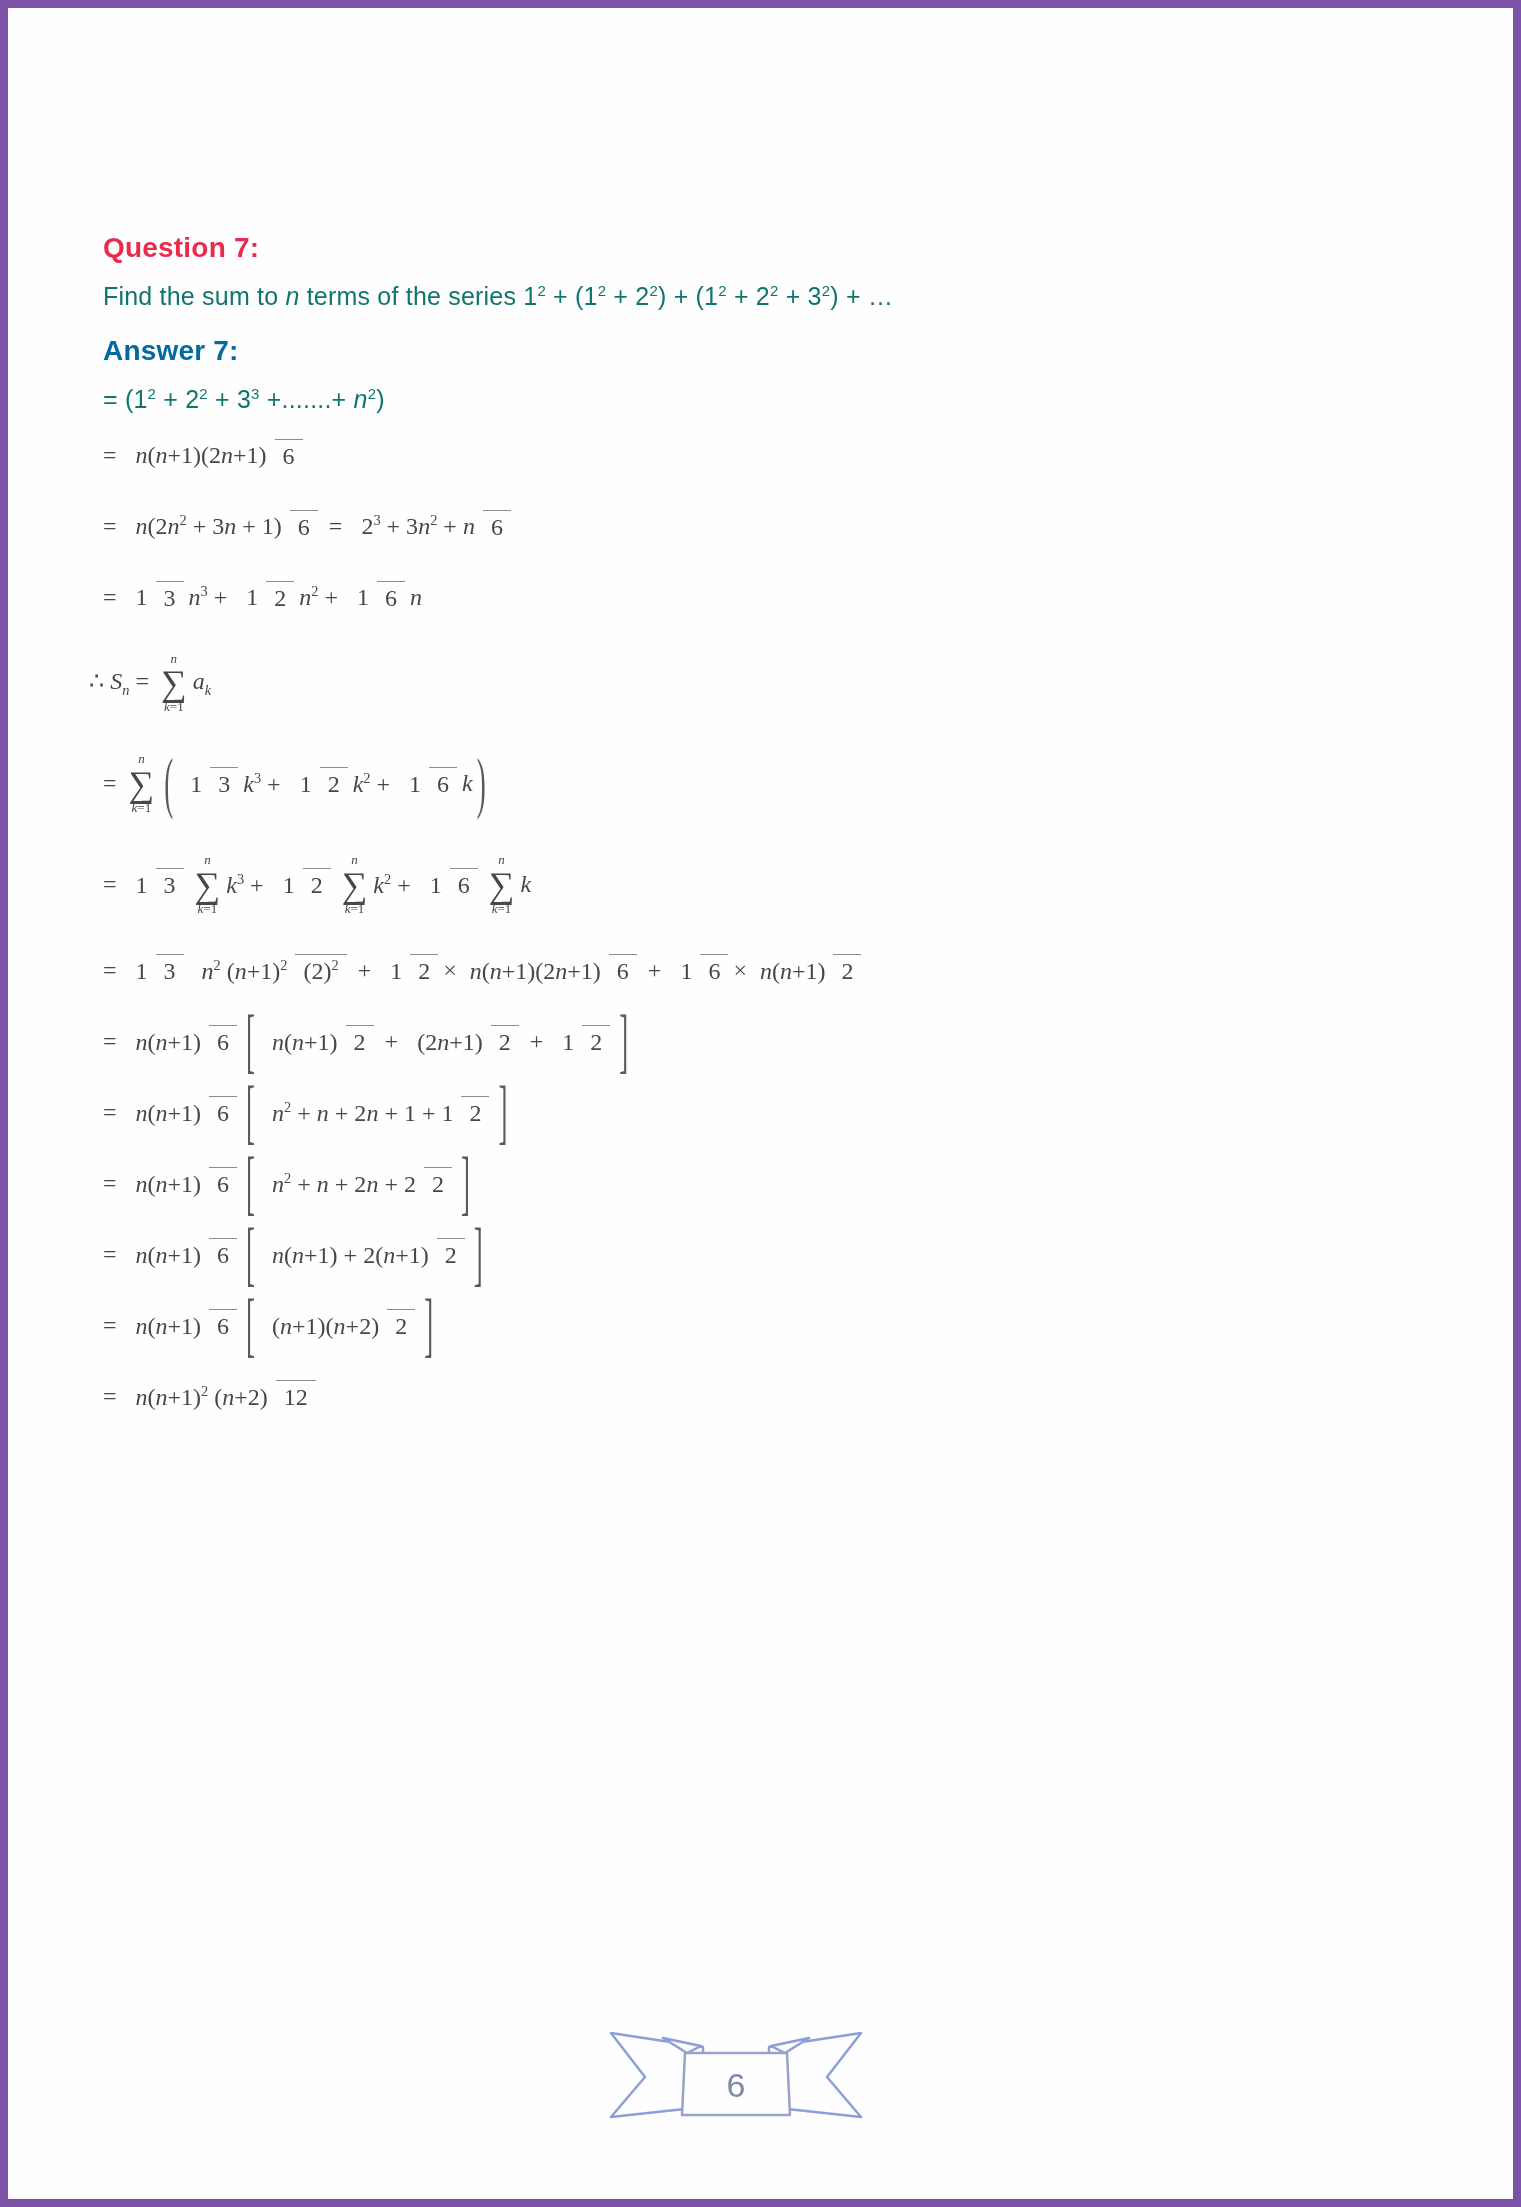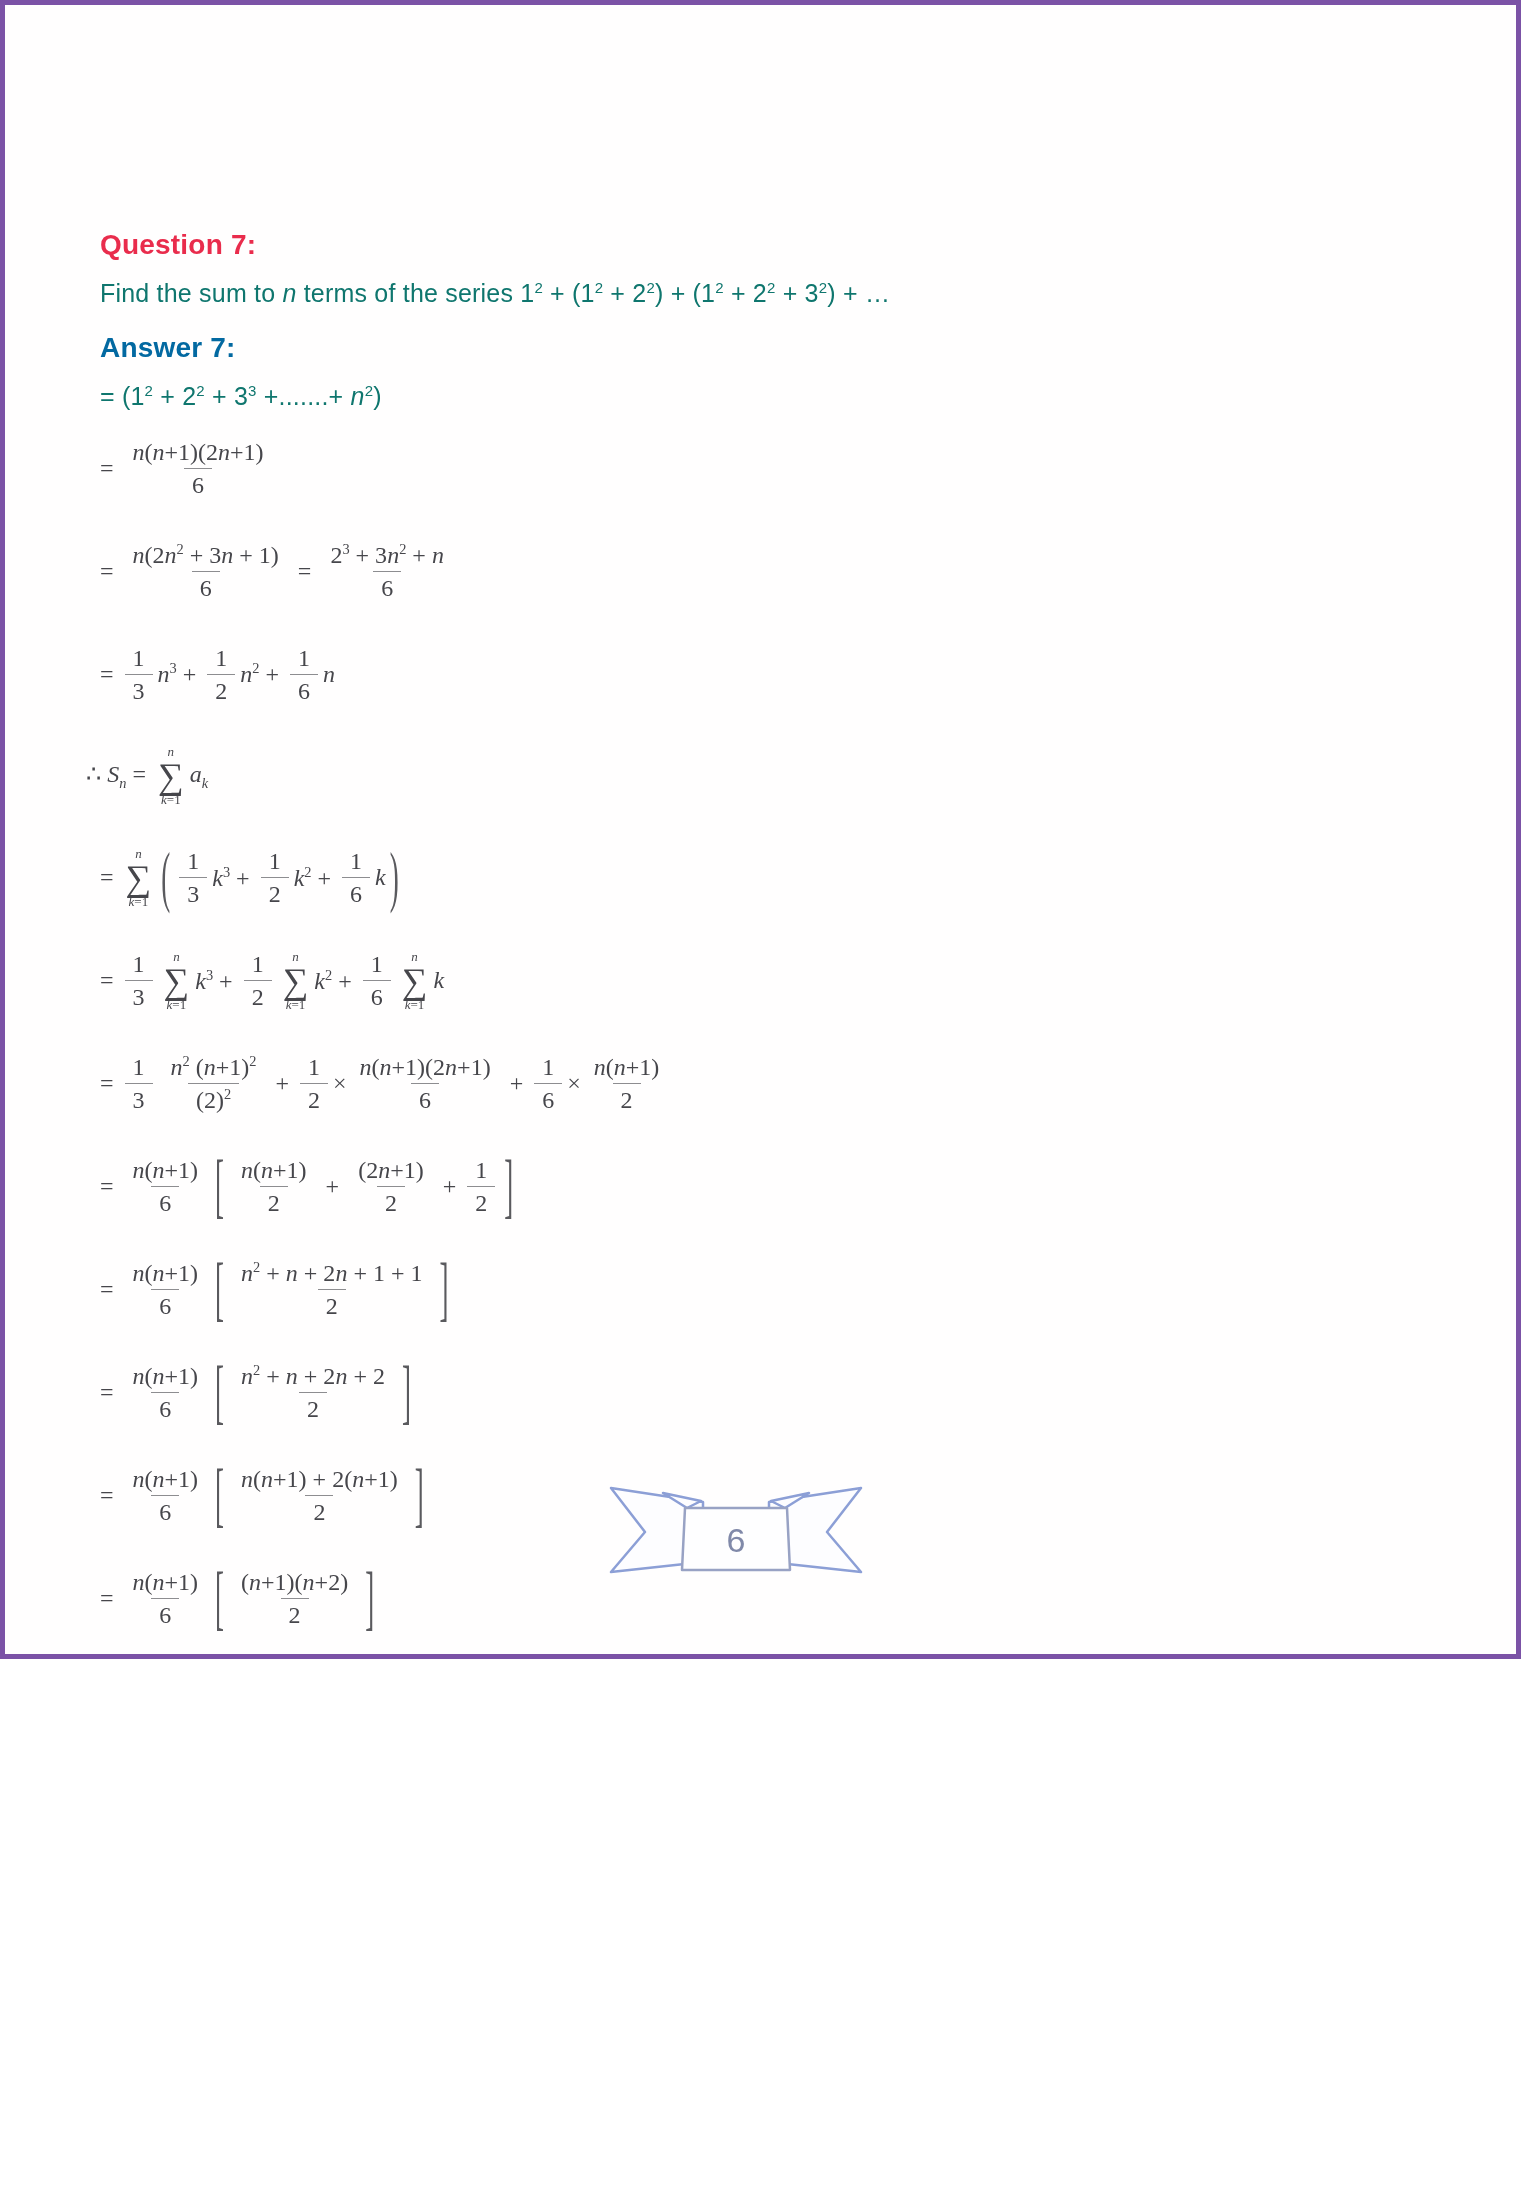--- a/index.html
+++ b/index.html
@@ -1,20 +1,20 @@
 <!DOCTYPE html>
 <html style="--ribbon: #8c9fd6;"><head>
 <meta charset="utf-8">
 <style>
   html,body{margin:0;padding:0;background:#ffffff;}
   .page{
     position:relative;
-    width:1521px;height:1659px;
+    width:1521px;height:2207px;
     box-sizing:border-box;
-    border:5px solid #701a75;
+    border:8px solid #701a75;
     background:#fffefe;
     overflow:hidden;
     padding:224px 70px 0 95px;
     font-family:"Liberation Sans",sans-serif;
   }
   .heading{
     font-size:28px;font-weight:bold;margin:0 0 18px 0;letter-spacing:.2px;
   }
   .line{white-space:pre-wrap;}
   .line.text{
@@ -24,21 +24,21 @@
   sup{font-size:60%;}
   sub{font-size:60%;}
   .line.math{
     font-family:"Liberation Serif",serif;
     font-size:24px;color:#46464b;
     display:flex;align-items:center;
     margin:0 0 38px 0;
   }
   .run{white-space:pre;}
   .run i, .frac i, .sum i{font-style:italic;}
-  .frac{display:inline-flex;flex-direction:column;align-items:center;margin:0 5px;vertical-align:middle;}
+  .frac{display:inline-flex;flex-direction:row;align-items:center;margin:0 5px;vertical-align:middle;}
   .frac .num,.frac .den{padding:1px 8px;text-align:center;white-space:pre;line-height:1.25;}
   .frac .den{border-top:1.5px solid #8d8d90;}
   .sum{display:inline-flex;flex-direction:column;align-items:center;margin:0 6px;line-height:1;}
   .sum .lim{font-size:13px;white-space:pre;line-height:1.1;}
   .sum .sig{font-size:36px;line-height:.95;}
   .big{
     display:inline-block;
     transform:scaleY(var(--s,2.5));
     transform-origin:center;
     font-size:27px;color:#5a5a5e;

